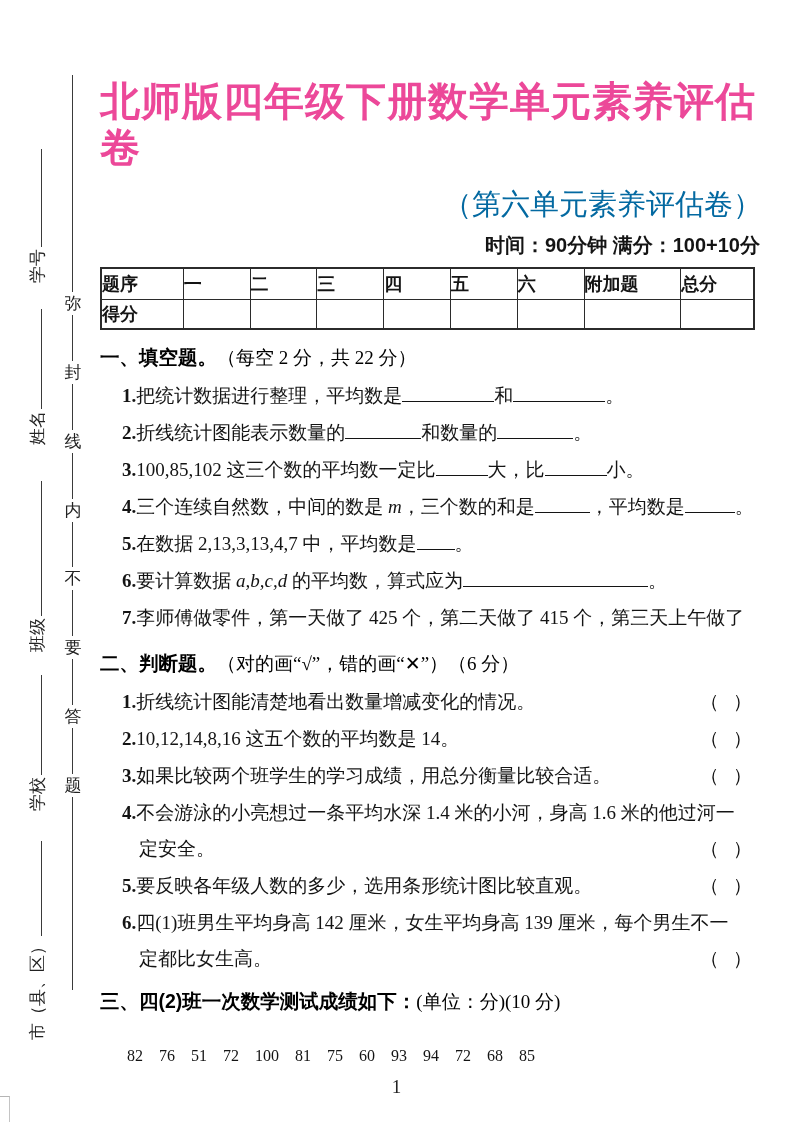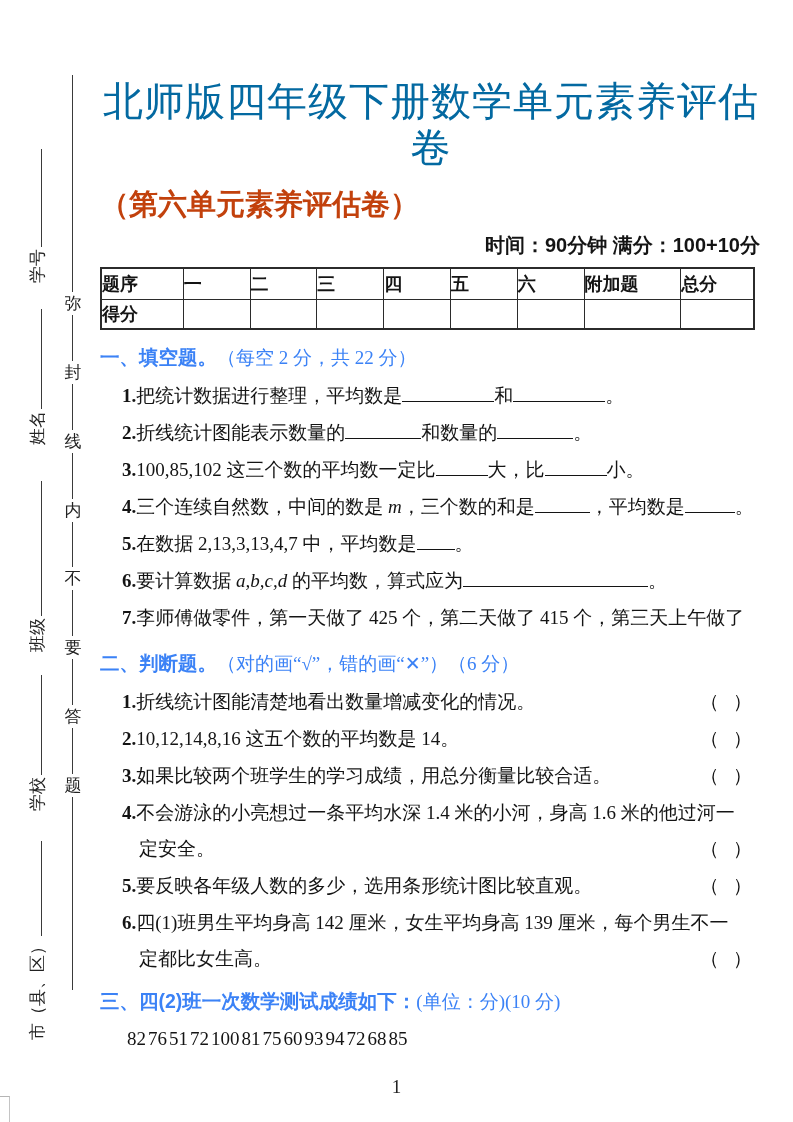--- a/index.html
+++ b/index.html
@@ -23,58 +23,58 @@
   .sfield:nth-child(1){margin-left:82px;}  .sfield:nth-child(1) .swline{width:95px;}
   .sfield:nth-child(2){margin-left:30px;}  .sfield:nth-child(2) .swline{width:100px;}
   .sfield:nth-child(3){margin-left:23px;}  .sfield:nth-child(3) .swline{width:135px;}
   .sfield:nth-child(4){margin-left:36px;}  .sfield:nth-child(4) .swline{width:100px;}
   .sfield:nth-child(5){margin-left:26px;}  .sfield:nth-child(5) .swline{width:98px;}
   .corner{position:absolute;left:0;bottom:0;width:9px;height:25px;
           border-top:1px solid #b5b5b5;border-right:1px solid #c4c4c4;}
 
   
   .main{position:absolute;left:100px;top:0;width:662px;}
-  .title{margin-top:78px;text-align:center;font-family:"Liberation Sans",sans-serif;
-         font-weight:400;font-size:40px;line-height:46px;letter-spacing:1px;color:#0369a1;}
-  .subtitle{margin-top:17px;text-align:left;font-family:"Liberation Sans",sans-serif;
-            font-weight:700;font-size:29px;line-height:34px;color:#c2410c;}
+  .title{margin-top:78px;text-align:left;font-family:"Liberation Sans",sans-serif;
+         font-weight:700;font-size:40px;line-height:46px;letter-spacing:1px;color:#ec4899;}
+  .subtitle{margin-top:17px;text-align:right;font-family:"Liberation Sans",sans-serif;
+            font-weight:400;font-size:29px;line-height:34px;color:#0369a1;}
   .info{margin-top:13px;text-align:right;font-family:"Liberation Sans",sans-serif;
         font-weight:600;font-size:20px;line-height:22px;padding-right:2px;}
 
   
   table.score{margin-top:11px;border-collapse:collapse;width:655px;
               font-family:"Liberation Sans",sans-serif;font-size:18px;}
   table.score td{border:1.4px solid #2b2b2b;padding:0;}
   table.score{border:2px solid #2b2b2b;}
   table.score tr:nth-child(1) td{height:30px;font-weight:600;}
   table.score tr:nth-child(2) td{height:28px;font-weight:600;}
   td.c0{width:81px;} td.cn{width:66px;} td.c7{width:96px;} td.c8{width:72px;}
 
   
   .sec-head{font-family:"Liberation Sans",sans-serif;font-weight:800;
-            font-size:19.5px;line-height:26px;color:#3b82f6;}
+            font-size:19.5px;line-height:26px;color:#000000;}
   .sec-head .note{font-family:"Liberation Serif",serif;font-weight:400;font-size:19px;}
   .sh1{margin-top:14px;} .sh2{margin-top:20px;} .sh3{margin-top:17px;}
 
   .item{margin-top:12px;font-size:19px;line-height:25px;padding-left:22px;}
   .cont1{padding-left:27px;margin-top:11px;}
   .cont2{padding-left:39px;margin-top:11px;gap:36px;}
   .num{font-weight:700;}
   .var{font-style:italic;}
   .u{display:inline-block;height:4px;border-bottom:1.4px solid #141414;}
   .w38{width:38px;} .w50{width:50px;} .w52{width:52px;} .w55{width:55px;}
   .w62{width:62px;} .w76{width:76px;} .w92{width:92px;} .w185{width:185px;}
 
   .jrow{display:flex;align-items:flex-end;}
   .jrow .jtext{flex:1;}
   .paren{display:inline-flex;width:52px;justify-content:space-between;
          margin-right:10px;flex:none;font-size:19px;}
 
-  .scores{margin-top:11px;padding-left:27px;display:flex;gap:2px;
-          font-size:19px;line-height:25px;}
+  .scores{margin-top:28px;padding-left:27px;display:flex;gap:16px;
+          font-size:16px;line-height:25px;}
   .pageno{position:absolute;bottom:24px;left:0;width:100%;text-align:center;
           font-size:19px;color:#222;}
 </style>
 </head>
 <body>
 
 <div class="page">
 
   <div class="seal-vline"></div>
   <div class="seal-chars">

